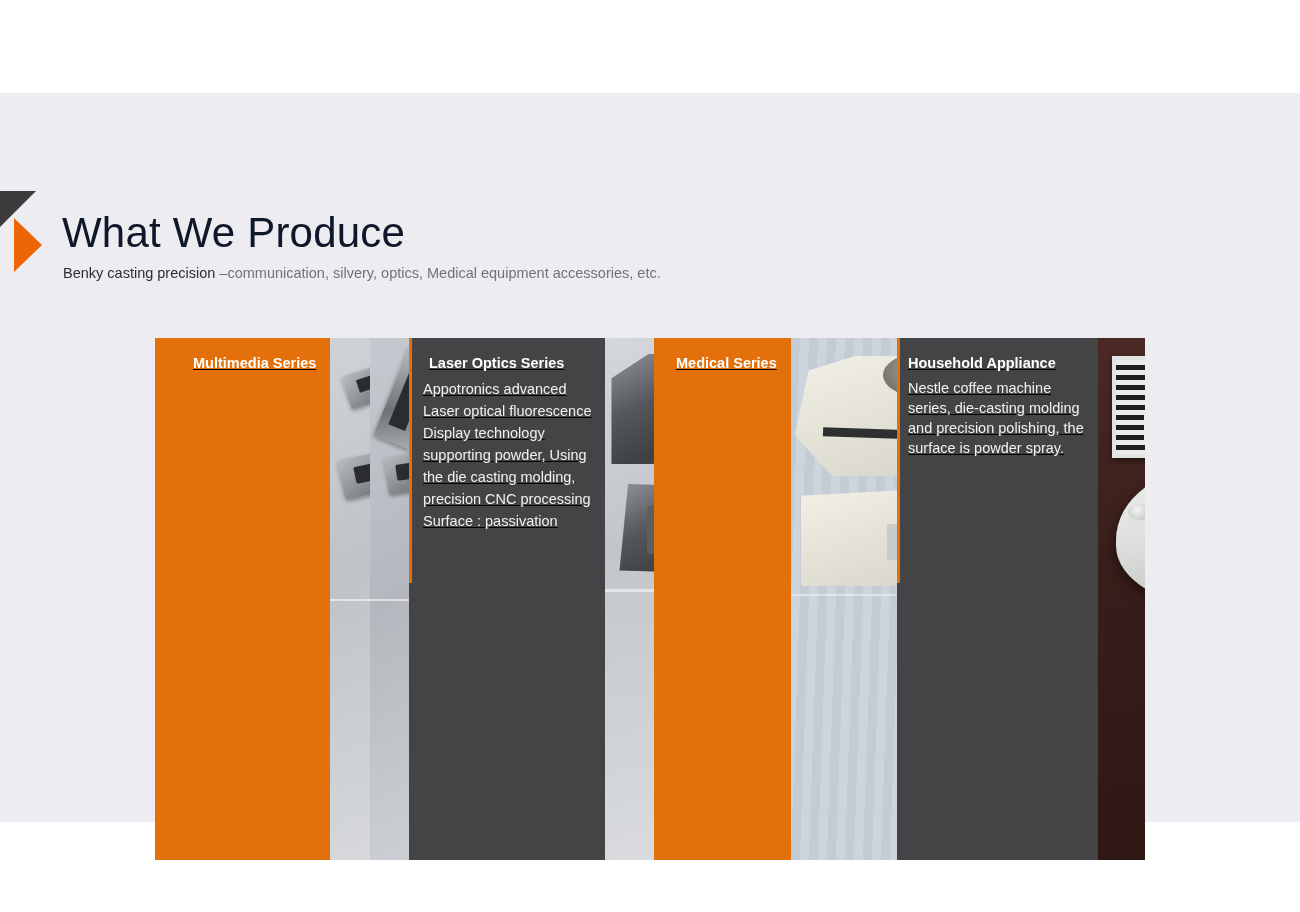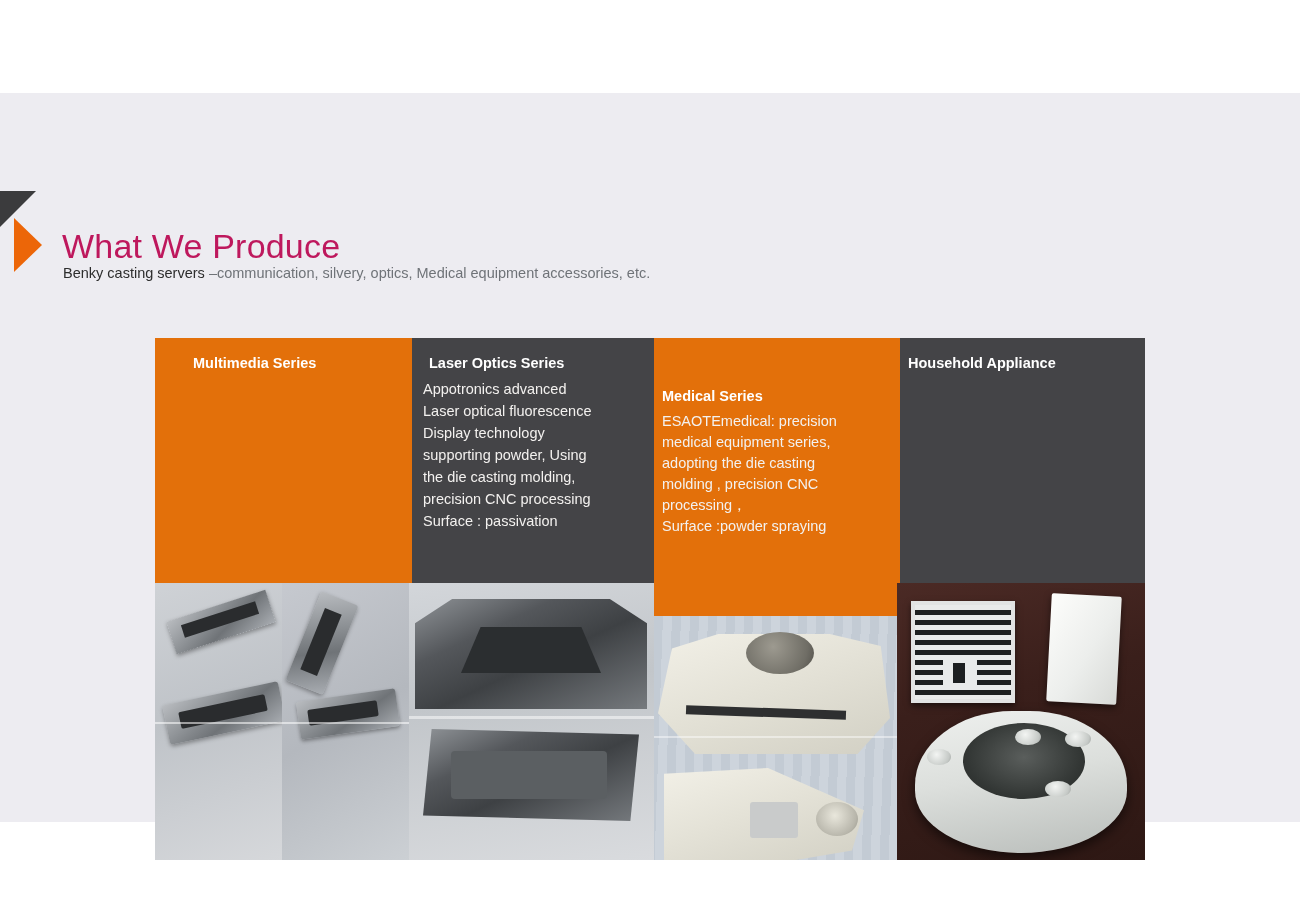--- a/index.html
+++ b/index.html
@@ -36,24 +36,24 @@
     left: 14px; top: 29px;
     width: 0; height: 0;
     border-top: 27px solid transparent;
     border-bottom: 27px solid transparent;
     border-left: 28px solid #ec6608;
   }
 
   
   #page-title {
     position: absolute;
-    left: 62px; top: 134px;
-    font-size: 34px;
+    left: 62px; top: 116px;
+    font-size: 42px;
     font-weight: 400;
-    color: #be185d;
+    color: #0f172a;
     letter-spacing: .2px;
     white-space: nowrap;
   }
   #subtitle {
     position: absolute;
     left: 63px; top: 172px;
     font-size: 14.5px;
     color: #6f7378;
     white-space: nowrap;
   }
@@ -65,22 +65,22 @@
   #panel {
     position: absolute;
     left: 155px; top: 245px;
     width: 990px; height: 522px;
     display: flex;
   }
   .col {
     position: relative;
     height: 100%;
     display: flex;
-    flex-direction: column;
     overflow: hidden;
+    text-decoration: underline;
   }
   .col-0 { width: 254px; }
   .col-1 { width: 245px; }
   .col-2 { width: 243px; }
   .col-3 { width: 248px; justify-content: space-between; }
 
   .col-orange { background: #e3700a; }
   .col-dark   { background: #444447; }
 
   .col-edge {
@@ -93,21 +93,21 @@
 
   .txt {
     position: relative;
     height: 245px;
     box-sizing: border-box;
     padding: 16px 14px 0 38px;
     z-index: 2;
   }
   .col-0 .txt { padding-left: 38px; }
   .col-1 .txt { padding-left: 14px; }
-  .col-2 .txt { padding-left: 8px; margin-top: 33px; }
+  .col-2 .txt { padding-left: 22px; }
   .col-3 .txt { padding-left: 11px; }
 
   .card-title {
     font-size: 14.5px;
     font-weight: bold;
     color: #ffffff;
     margin: 0 0 6px 0;
     line-height: 1.25;
   }
   .col-1 .card-title { padding-left: 6px; }
@@ -216,21 +216,21 @@
 <body>
 
 <div id="slide">
 
   <div id="logo-mark">
     <div class="tri-dark-shape"></div>
     <div class="tri-orange-shape"></div>
   </div>
 
   <div id="page-title">What We Produce</div>
-  <div id="subtitle"><span class="lead">Benky casting servers </span><span>–communication, silvery, optics, Medical equipment accessories, etc.</span></div>
+  <div id="subtitle"><span class="lead">Benky casting precision </span><span>–communication, silvery, optics, Medical equipment accessories, etc.</span></div>
 
   <div id="panel">
 
     <div class="col col-0 col-orange">
       <div class="txt">
         <div class="card-title">Multimedia Series</div>
       </div>
       <div class="photos">
         <div class="c0-wrap">
           <div class="c0-half a">
@@ -267,43 +267,41 @@
           <div class="slot" style="left:52px;top:44px;width:140px;height:46px;clip-path:polygon(14% 0,86% 0,100% 100%,0 100%);background:#2b2e30;"></div>
           <div class="cast" style="left:14px;top:146px;width:216px;height:92px;clip-path:polygon(4% 0,100% 6%,96% 100%,0 94%);"></div>
           <div class="slot" style="left:42px;top:168px;width:156px;height:48px;border-radius:4px;background:#5b5f62;"></div>
         </div>
       </div>
     </div>
 
     <div class="col col-2 col-orange">
       <div class="txt">
         <div class="card-title">Medical Series</div>
-        <div class="card-body">ESAOTEmedical:  precision
-medical  equipment series,
-adopting the die casting
-molding , precision CNC
-processing，
-Surface :powder spraying</div>
       </div>
       <div class="photos">
         <div class="c2-bg">
           <div class="ivory" style="left:4px;top:18px;width:232px;height:120px;border-radius:16px;clip-path:polygon(6% 12%,26% 0,74% 0,96% 10%,100% 70%,86% 100%,16% 100%,0 66%);"></div>
           <div class="bore" style="left:92px;top:16px;width:68px;height:42px;"></div>
           <div class="slot" style="left:32px;top:92px;width:160px;height:9px;transform:rotate(2deg);background:#2e2f30;"></div>
           <div class="ivory" style="left:10px;top:152px;width:200px;height:96px;clip-path:polygon(0 6%,52% 0,100% 44%,94% 86%,54% 100%,0 100%);"></div>
           <div class="bore" style="left:162px;top:186px;width:42px;height:34px;background:radial-gradient(circle at 45% 40%,#e9e7dc,#b8b6ab 68%,#8d8b82);"></div>
           <div class="slot" style="left:96px;top:186px;width:48px;height:36px;background:#c9cbcb;border-radius:3px;"></div>
         </div>
       </div>
     </div>
 
     <div class="col col-3 col-dark">
       <div class="col-edge edge-orange"></div>
       <div class="txt">
         <div class="card-title">Household Appliance</div>
+        <div class="card-body">Nestle coffee machine
+series, die-casting molding
+and precision polishing, the
+surface is powder spray.</div>
       </div>
       <div class="photos">
         <div class="c3-bg">
           <div class="grille" style="left:14px;top:18px;width:96px;height:94px;"></div>
           <div class="grille-tab2" style="left:46px;top:72px;width:34px;height:32px;"></div>
           <div class="grille-tab" style="left:56px;top:80px;width:12px;height:20px;"></div>
           <div class="panelwhite" style="left:152px;top:12px;width:70px;height:108px;transform:rotate(3deg);"></div>
           <div class="coffee" style="left:18px;top:128px;width:212px;height:142px;"></div>
           <div class="coffee-cav" style="left:66px;top:140px;width:122px;height:76px;"></div>
           <div class="boss" style="left:30px;top:166px;width:24px;height:16px;"></div>

